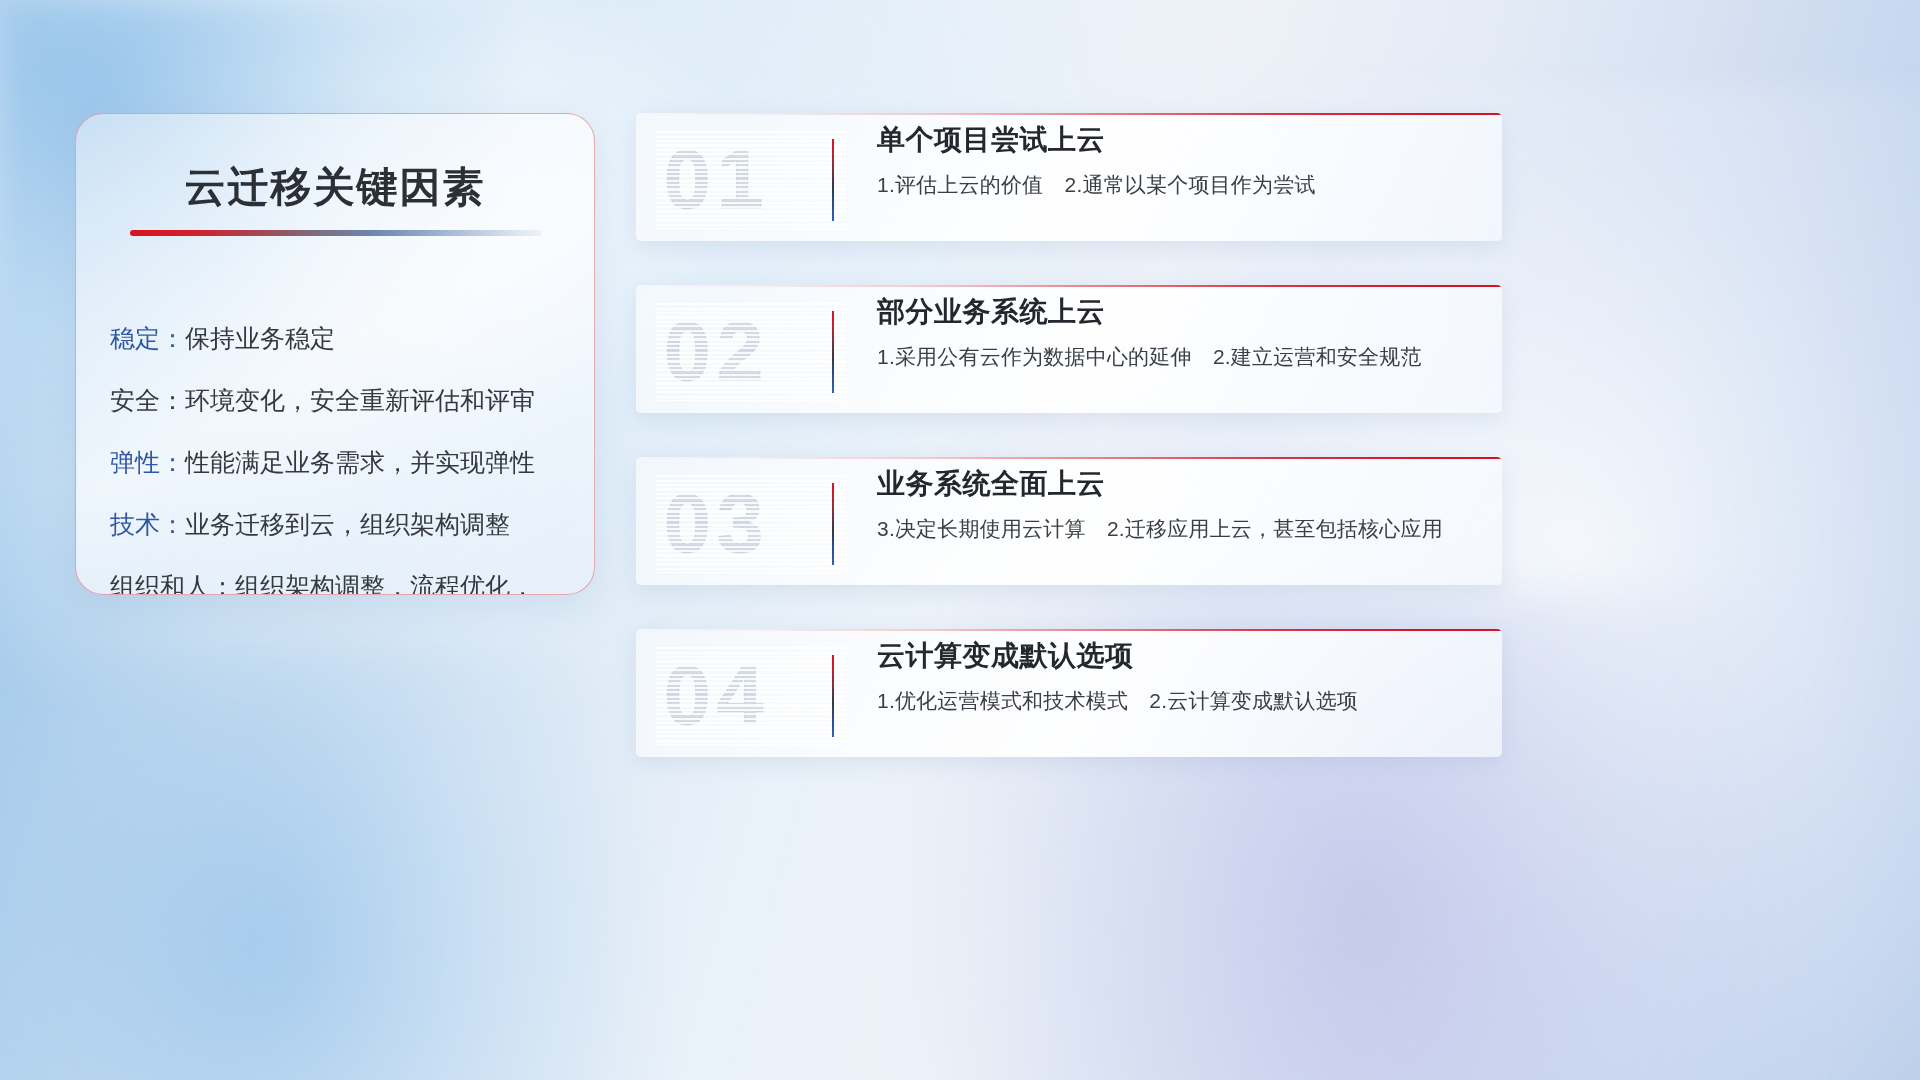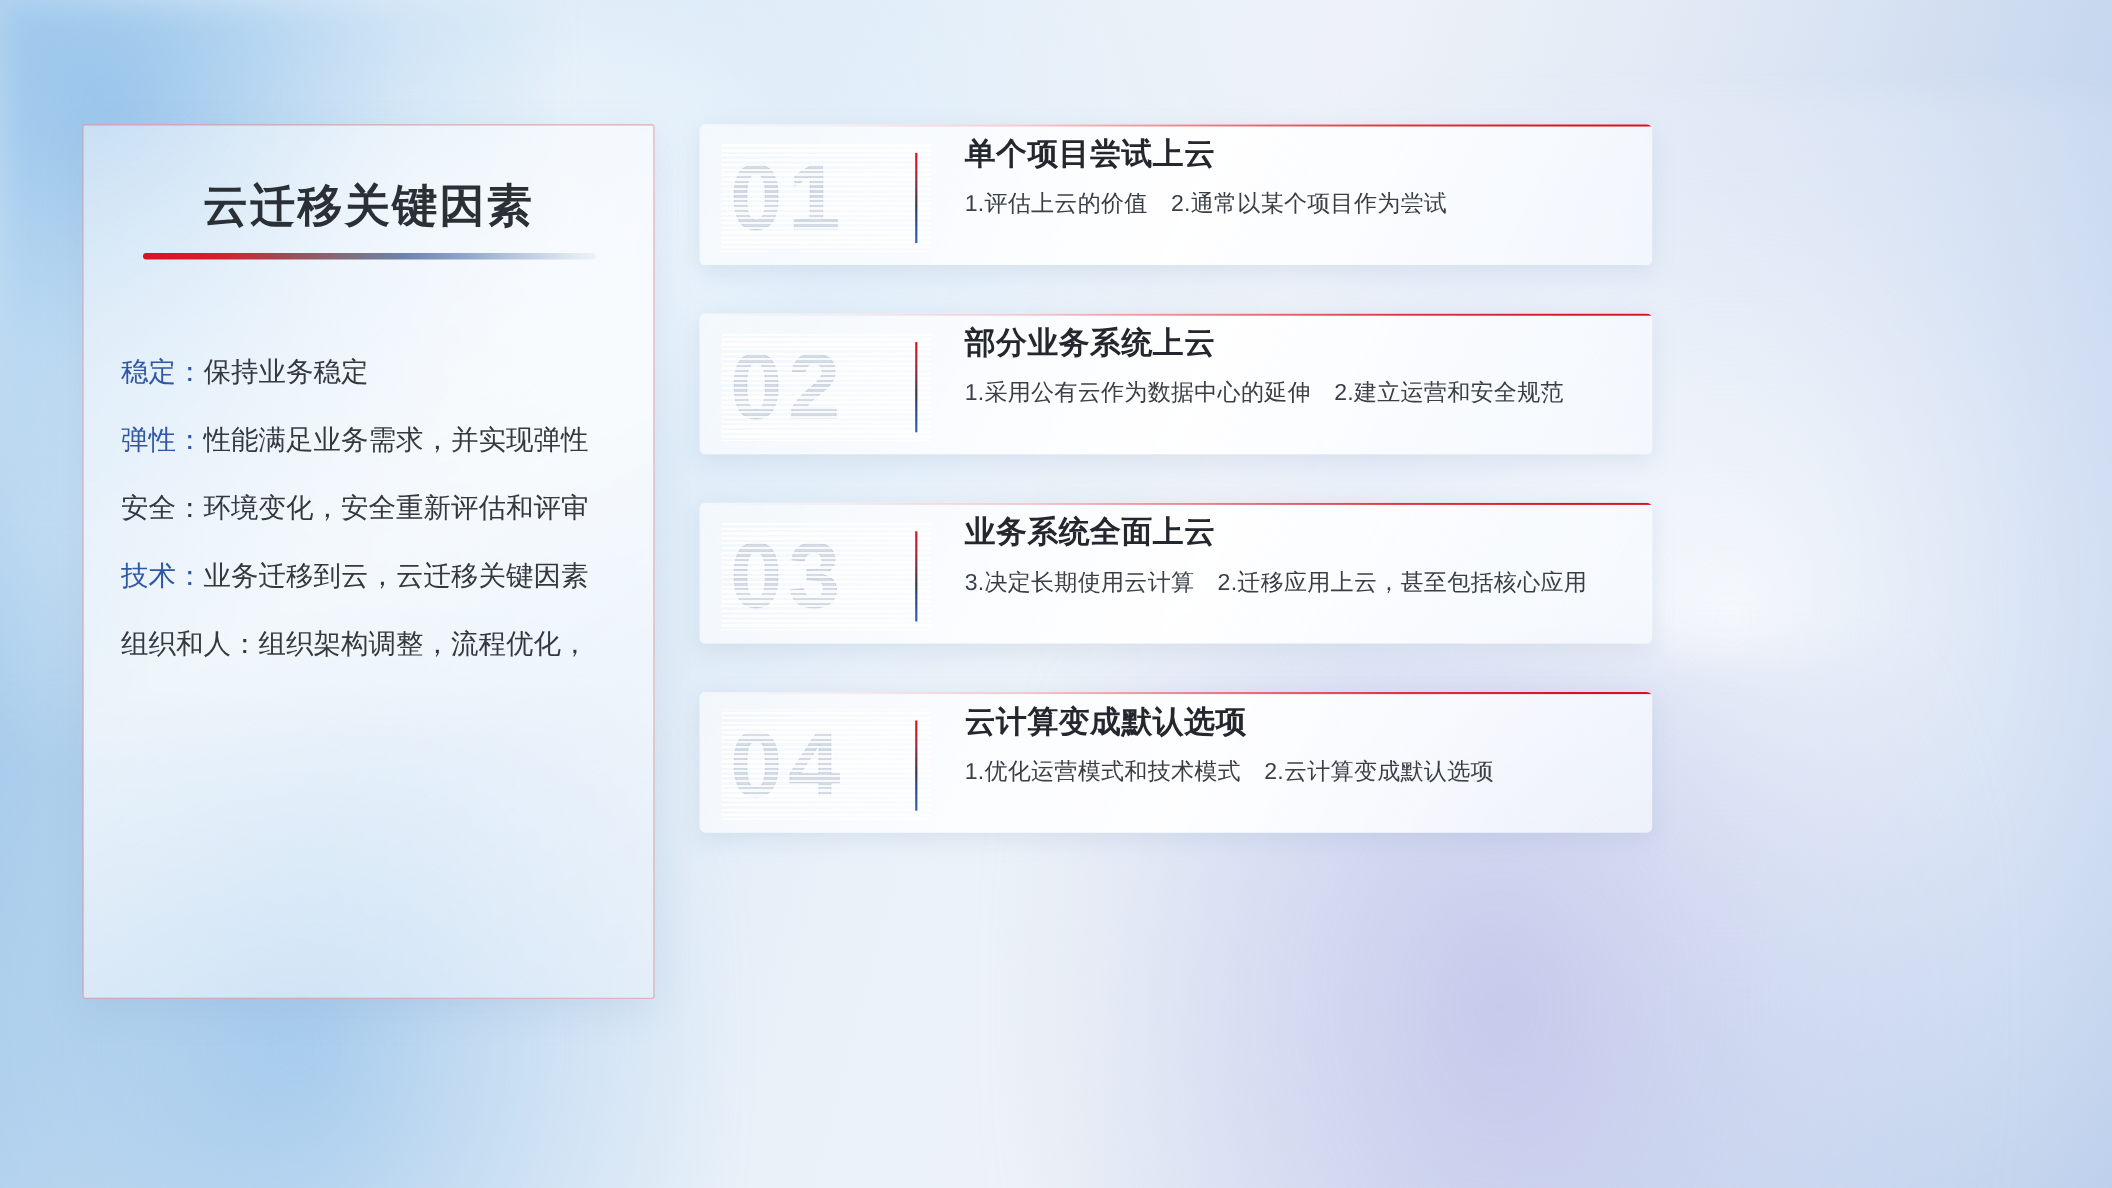--- a/index.html
+++ b/index.html
@@ -77,22 +77,22 @@
         rgba(120,178,228,0.62) 0%,
         rgba(150,198,236,0.25) 48%,
         rgba(200,222,244,0.0) 78%);
     filter: blur(16px);
   }
 
   
   .left-panel {
     position: absolute;
     left: 75px; top: 113px;
-    width: 520px; height: 795px;
-    border-radius: 2px;
+    width: 520px; height: 482px;
+    border-radius: 28px;
     border: 1.4px solid rgba(222,120,128,0.62);
     background: linear-gradient(150deg,
         rgba(255,255,255,0.44) 0%,
         rgba(252,253,255,0.60) 28%,
         rgba(255,255,255,0.72) 50%,
         rgba(248,251,255,0.58) 72%,
         rgba(240,246,253,0.42) 100%);
     box-shadow: 0 10px 34px rgba(120,150,190,0.16);
     backdrop-filter: blur(2px);
     overflow: hidden;
@@ -241,27 +241,27 @@
 <div class="bg-glow-e"></div>
 
 <div class="left-panel">
   <div class="panel-title">云迁移关键因素</div>
   <div class="panel-rule"></div>
   <div class="panel-list">
     <div class="panel-item">
       <span class="k">稳定：</span><span>保持业务稳定</span>
     </div>
     <div class="panel-item">
+      <span class="k neutral">安全：</span><span>环境变化，安全重新评估和评审</span>
+    </div>
+    <div class="panel-item">
       <span class="k">弹性：</span><span>性能满足业务需求，并实现弹性</span>
     </div>
     <div class="panel-item">
-      <span class="k neutral">安全：</span><span>环境变化，安全重新评估和评审</span>
-    </div>
-    <div class="panel-item">
-      <span class="k">技术：</span><span>业务迁移到云，云迁移关键因素</span>
+      <span class="k">技术：</span><span>业务迁移到云，组织架构调整</span>
     </div>
     <div class="panel-item">
       <span class="k neutral">组织和人：</span><span>组织架构调整，流程优化，</span>
     </div>
   </div>
 </div>
 
 <div class="cards">
 
   <div class="card">

